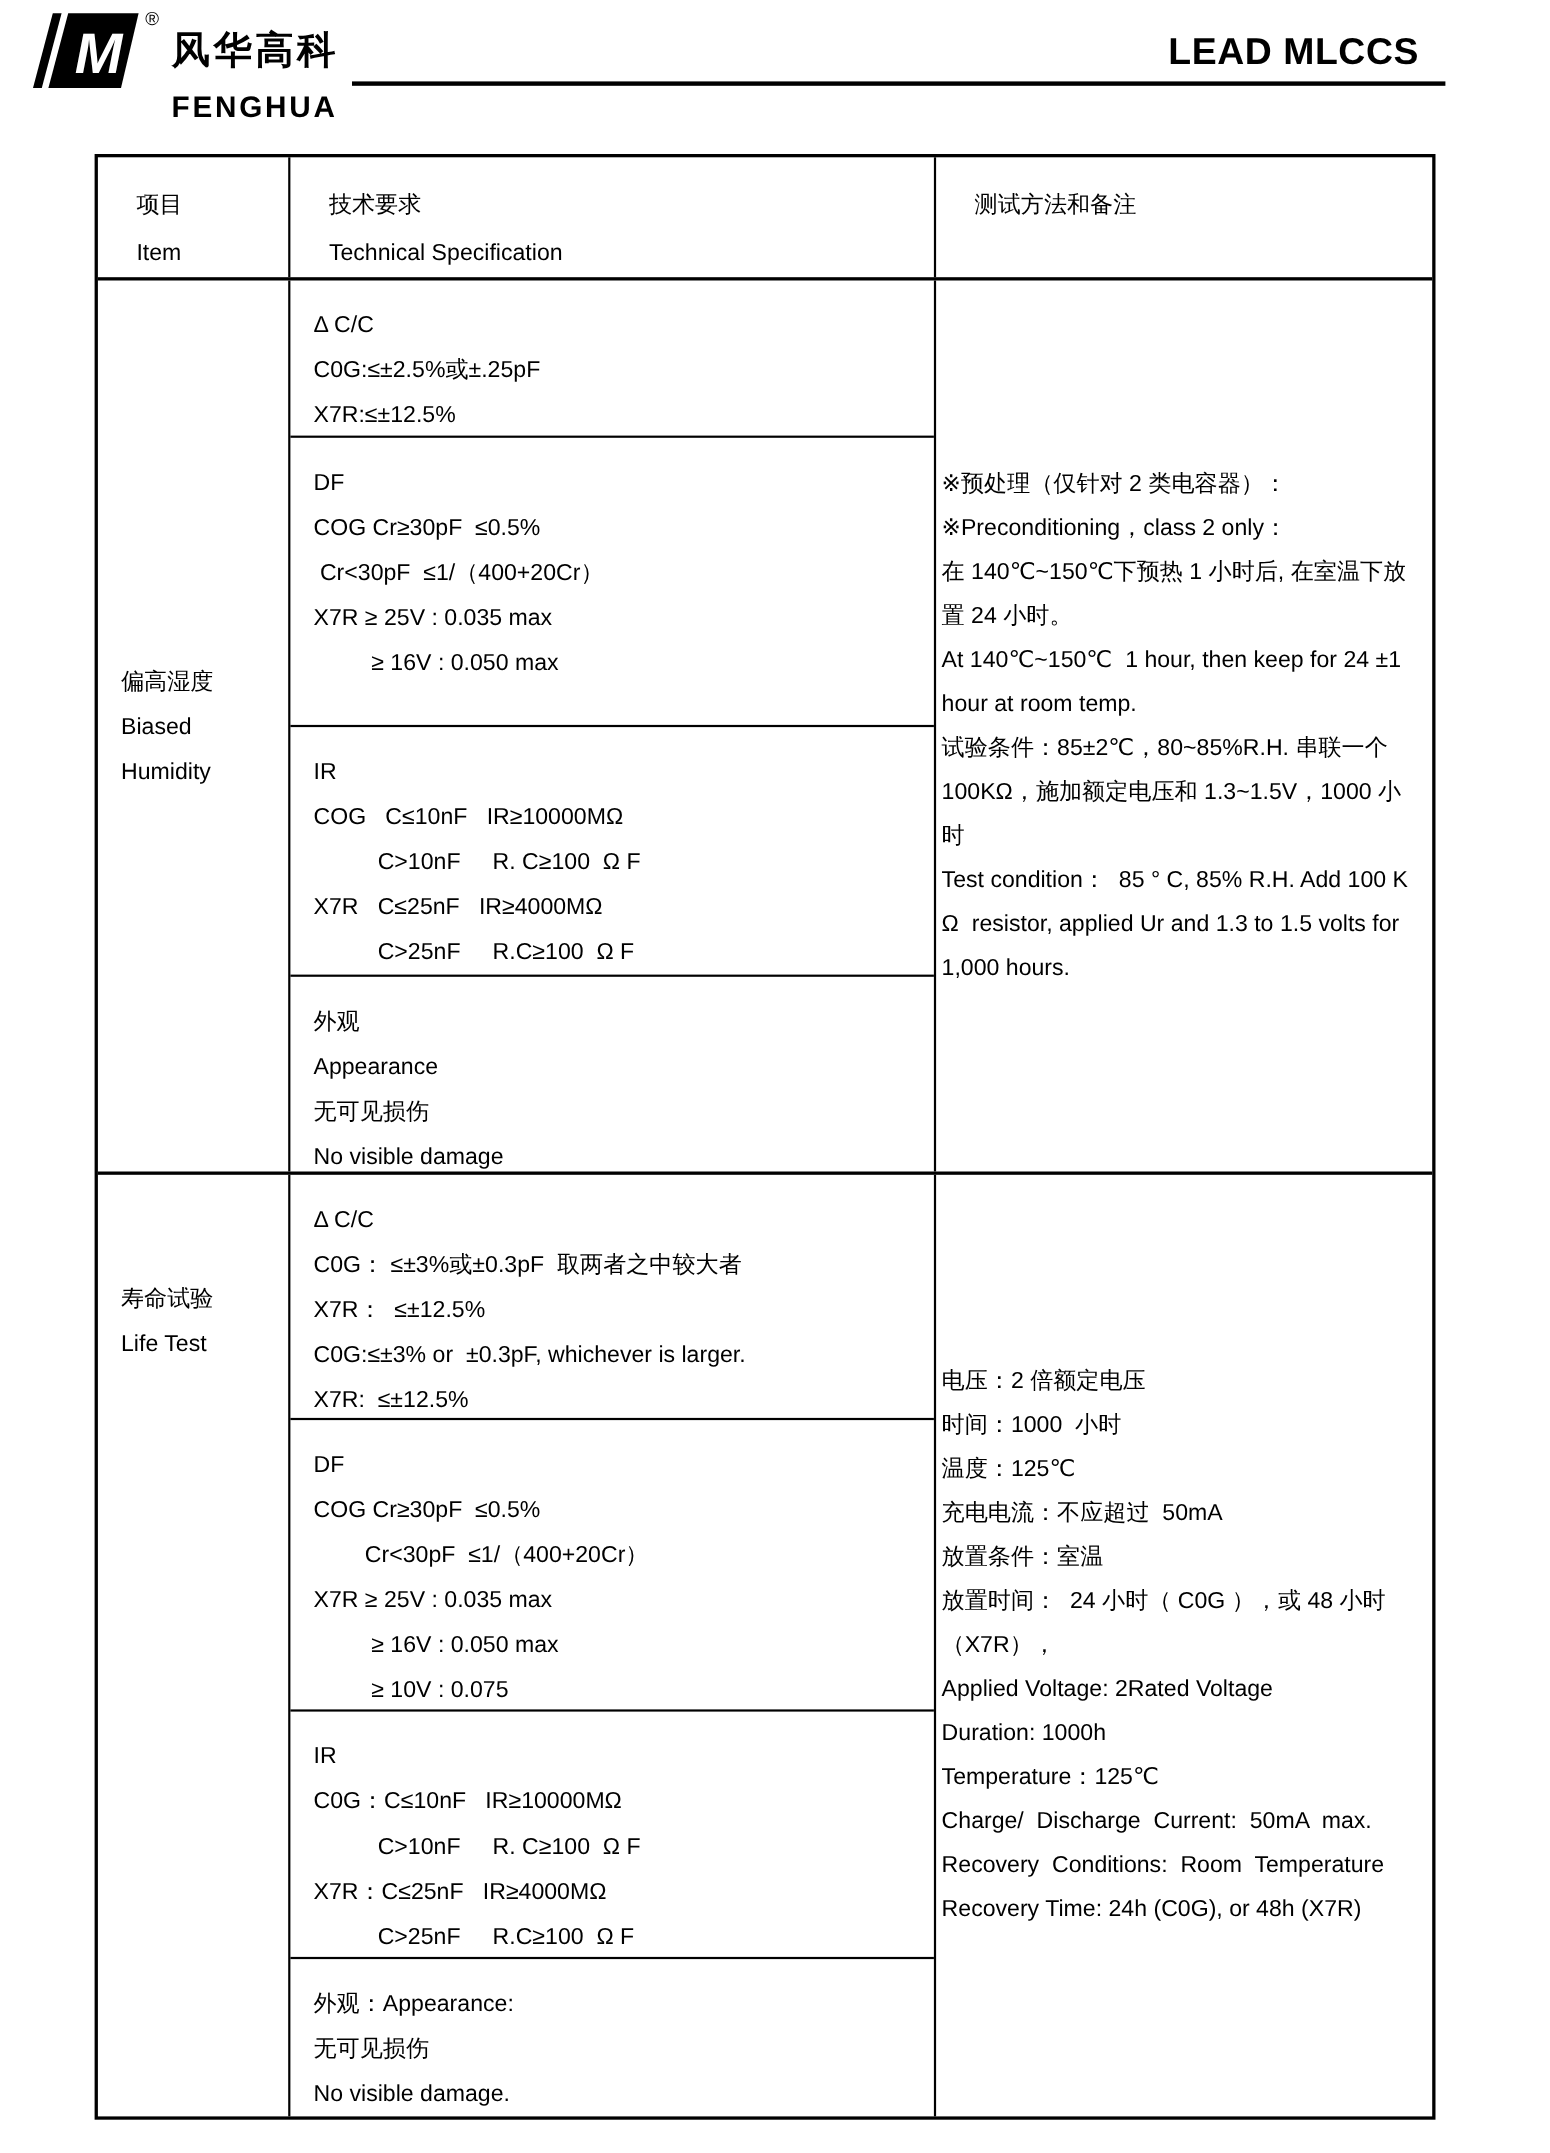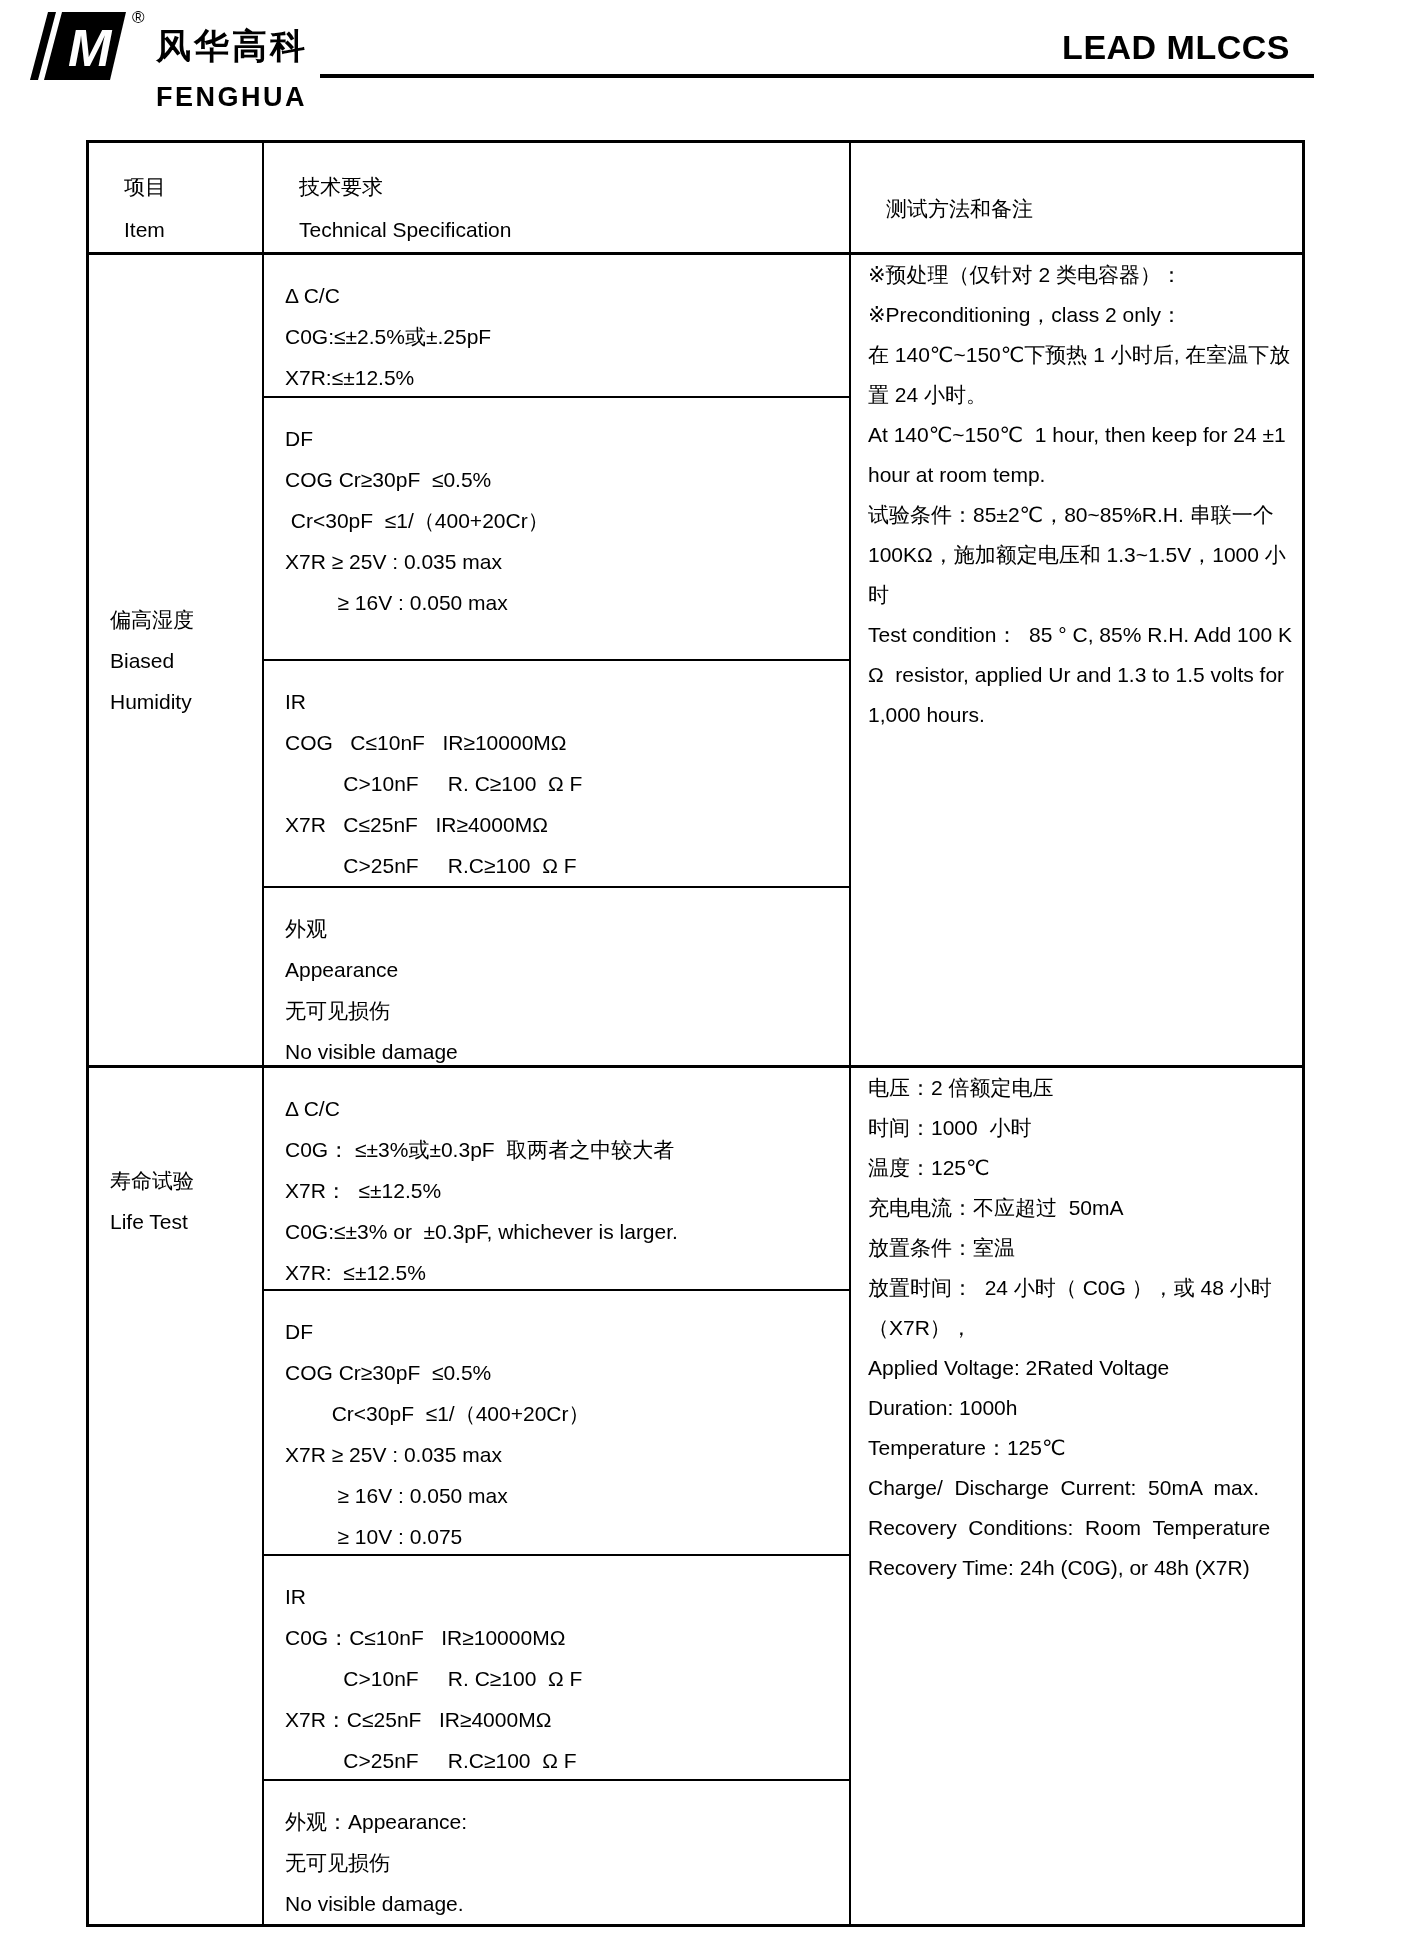--- a/index.html
+++ b/index.html
@@ -23,21 +23,21 @@
               border:3px solid #000;box-sizing:border-box;display:flex;flex-direction:column;
               font-size:21px;}
   .trow{display:flex;box-sizing:border-box;}
   .thead{height:119px;border-bottom:3px solid #000;}
   .row1{height:813px;border-bottom:3px solid #000;}
   .row2{flex:1;}
   .col-item{width:175px;border-right:2px solid #000;box-sizing:border-box;}
   .col-spec{width:587px;border-right:2px solid #000;box-sizing:border-box;
             display:flex;flex-direction:column;}
   .col-method{flex:1;box-sizing:border-box;display:flex;flex-direction:column;
-              justify-content:flex-start;padding-left:17px;padding-right:8px;}
+              justify-content:center;padding-left:5px;padding-right:8px;}
   .hcell{box-sizing:border-box;padding-top:22px;padding-left:35px;}
   .hline{height:43px;line-height:43px;white-space:pre;}
   .subcell{box-sizing:border-box;border-bottom:2px solid #000;
            padding:20px 8px 0 21px;overflow:hidden;}
   .subcell.last{border-bottom:none;flex:1;}
   .line{height:41px;line-height:41px;white-space:pre;}
   .mline{height:40px;line-height:40px;white-space:pre;}
   .item-lines{height:100%;box-sizing:border-box;display:flex;flex-direction:column;
               padding-left:21px;}
   .item-center{justify-content:center;}
@@ -69,21 +69,21 @@
 
     <div class="trow thead">
       <div class="col-item hcell">
         <div class="hline">项目</div>
         <div class="hline">Item</div>
       </div>
       <div class="col-spec hcell">
         <div class="hline">技术要求</div>
         <div class="hline">Technical Specification</div>
       </div>
-      <div class="col-method hcell" style="justify-content:center;padding-top:22px;">
+      <div class="col-method hcell" style="justify-content:space-between;padding-top:22px;">
         <div class="hline">测试方法和备注</div>
       </div>
     </div>
 
     <div class="trow row1">
       <div class="col-item">
         <div class="item-lines item-center">
             <div class="line">偏高湿度</div>
             <div class="line">Biased</div>
             <div class="line">Humidity</div>

